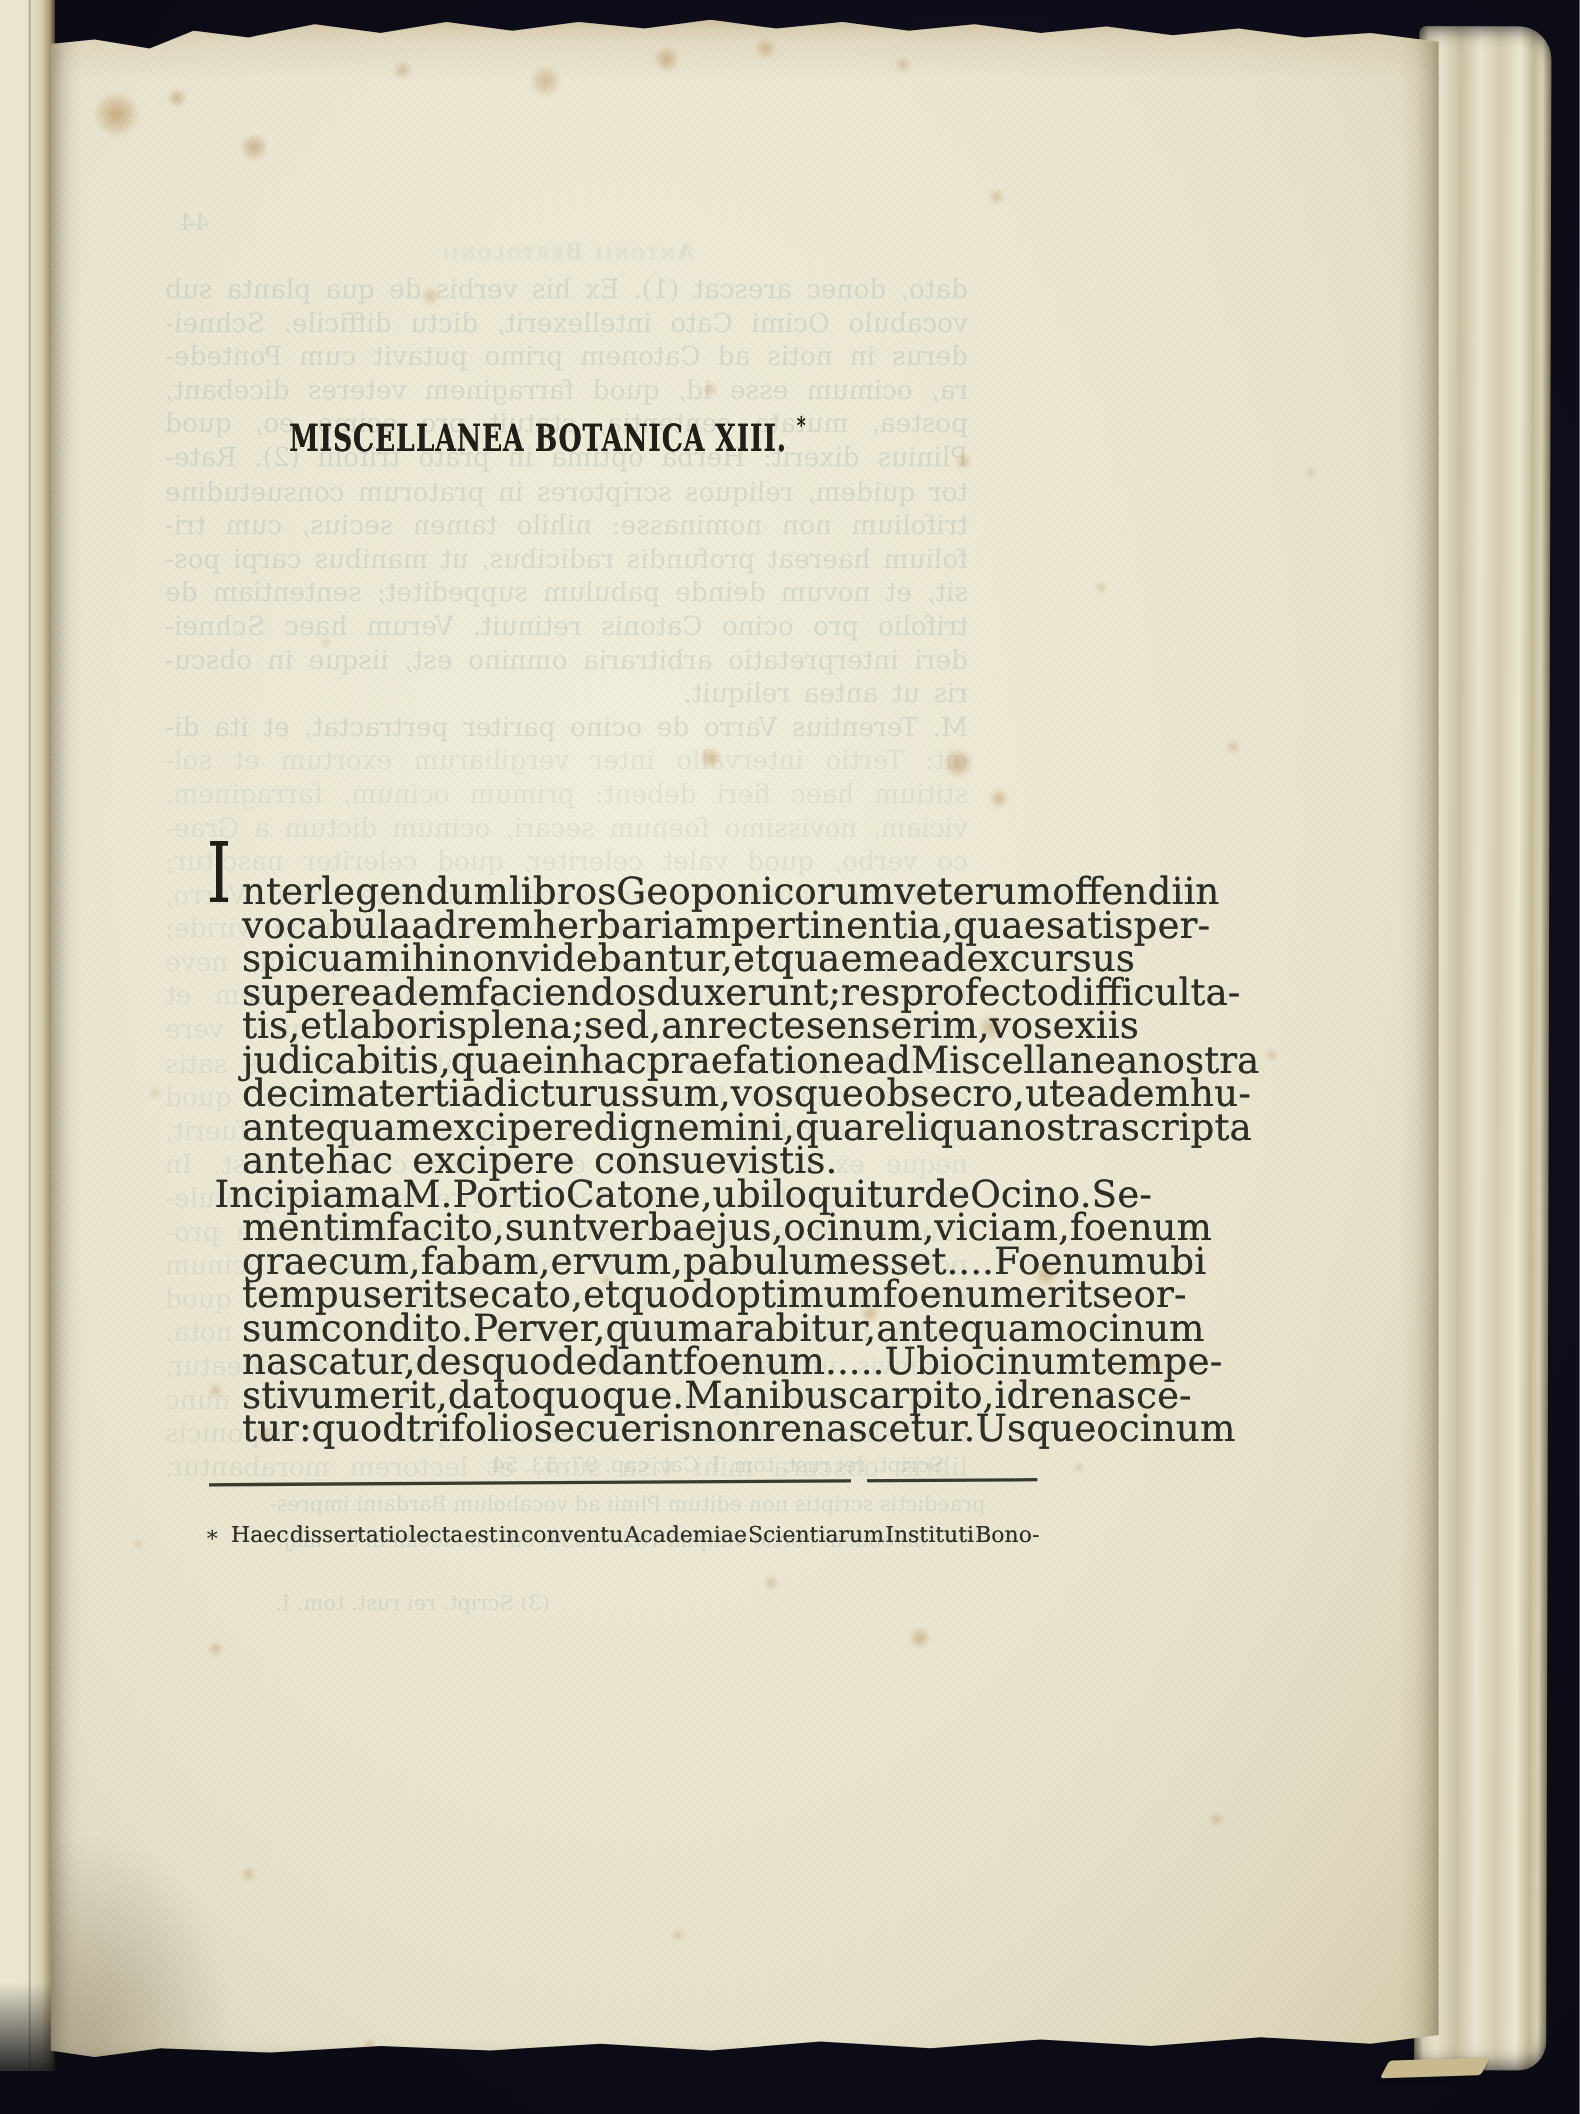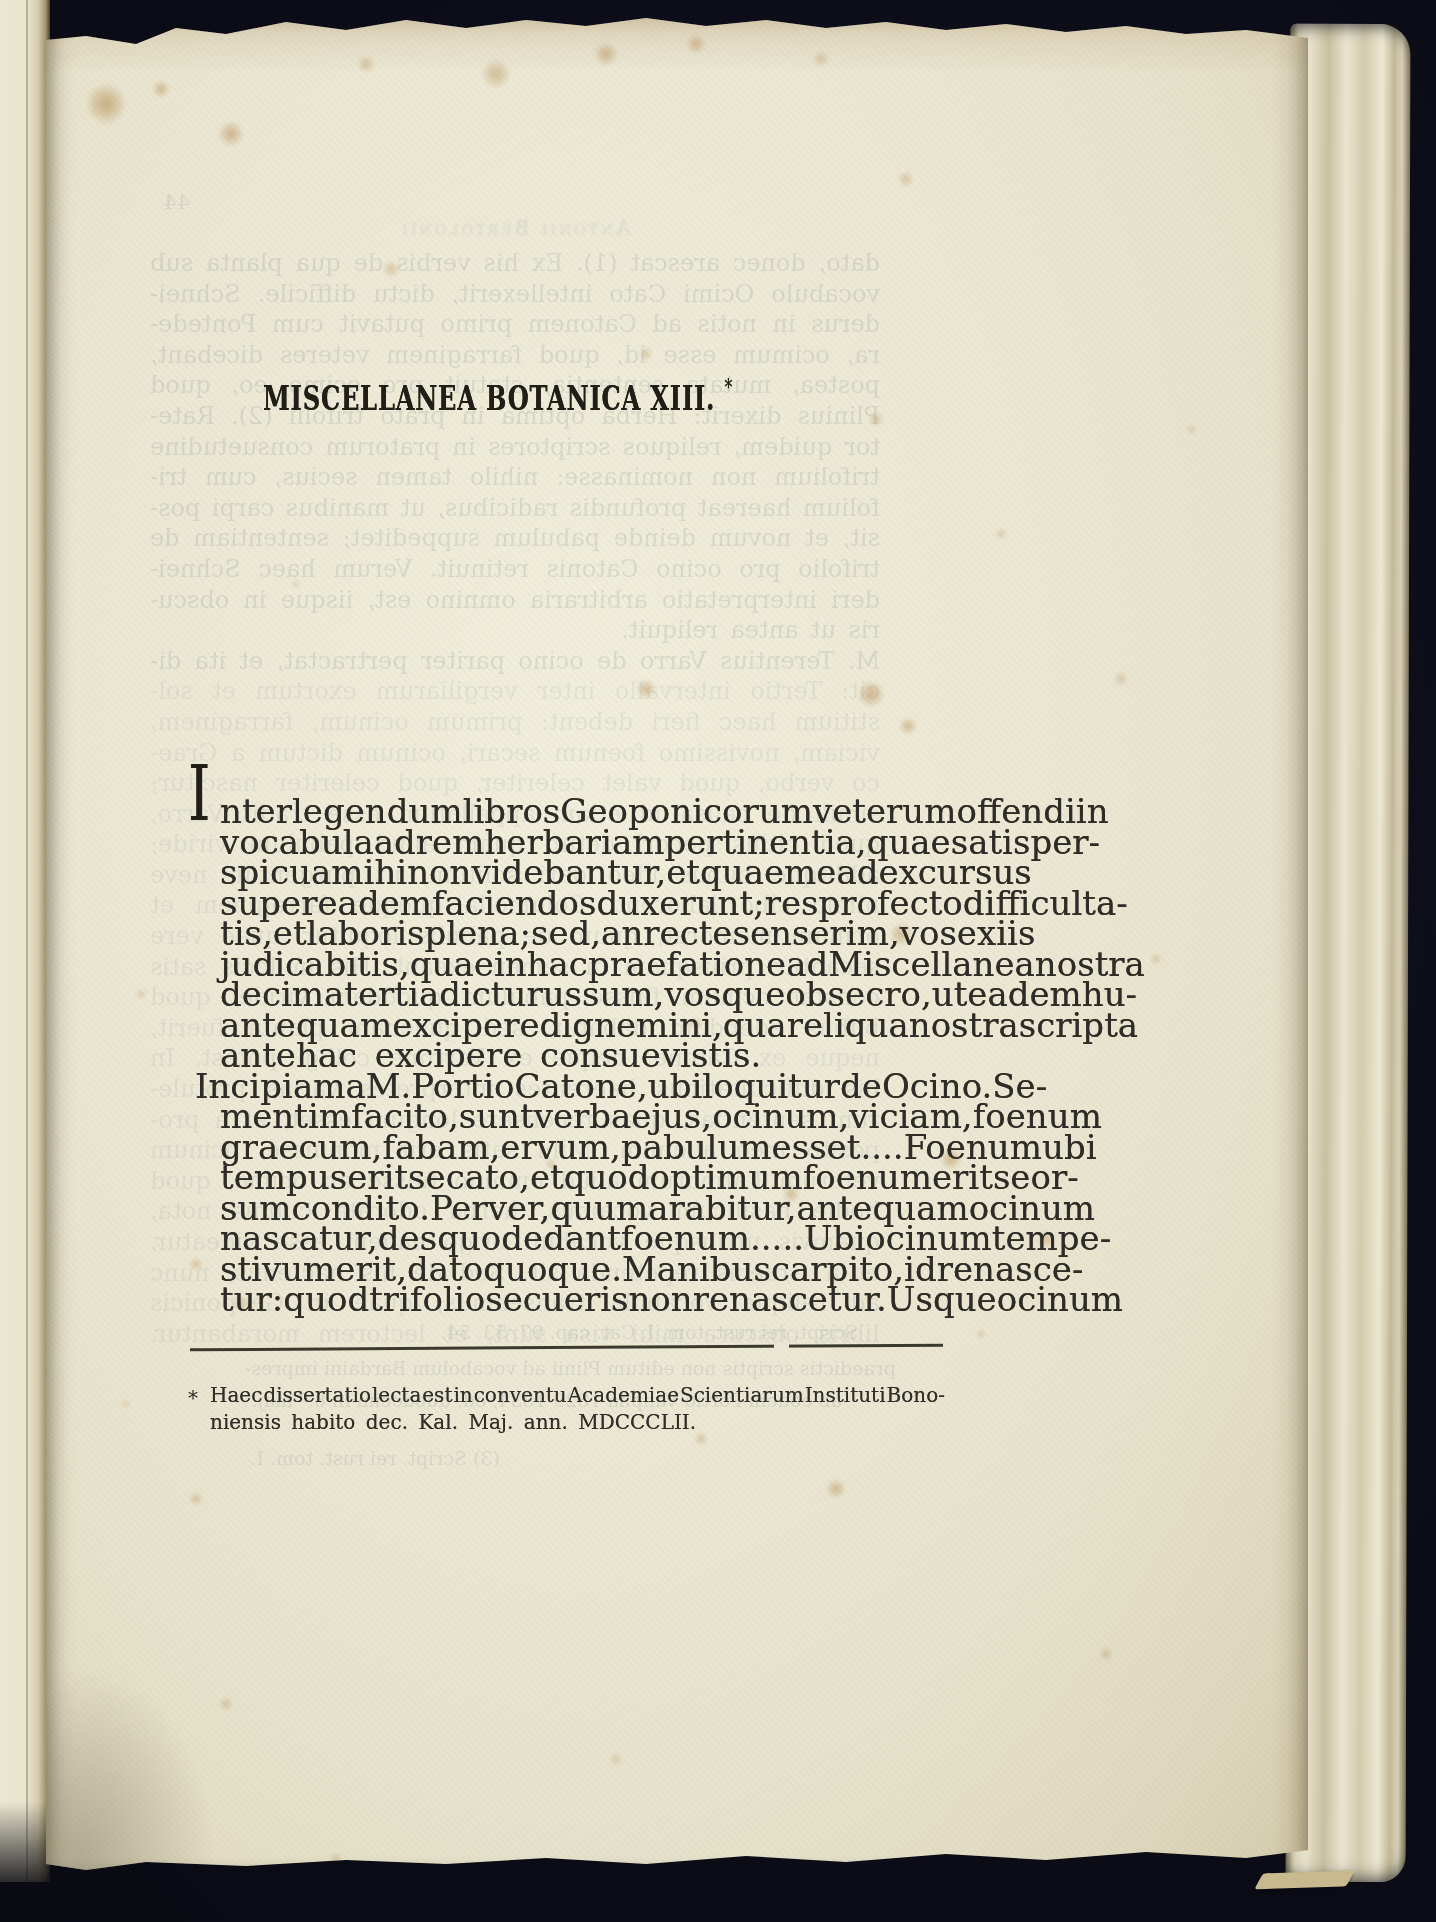--- a/index.html
+++ b/index.html
@@ -265,16 +265,15 @@
         <div class="line j"><span>tempus</span><span>erit</span><span>secato,</span><span>et</span><span>quod</span><span>optimum</span><span>foenum</span><span>erit</span><span>seor-</span></div>
         <div class="line j"><span>sum</span><span>condito.</span><span>Per</span><span>ver,</span><span>quum</span><span>arabitur,</span><span>antequam</span><span>ocinum</span></div>
         <div class="line j"><span>nascatur,</span><span>des</span><span>quod</span><span>edant</span><span>foenum.....</span><span>Ubi</span><span>ocinum</span><span>tempe-</span></div>
         <div class="line j"><span>stivum</span><span>erit,</span><span>dato</span><span>quoque.</span><span>Manibus</span><span>carpito,</span><span>id</span><span>renasce-</span></div>
         <div class="line j"><span>tur:</span><span>quod</span><span>trifolio</span><span>secueris</span><span>non</span><span>renascetur.</span><span>Usque</span><span>ocinum</span></div>
       </div>
     <div class="footnote-rule"></div>
     <div class="footnote-marker">*</div>
     <div class="footnote-text" id="footnote-text">
         <div class="line j"><span>Haec</span><span>dissertatio</span><span>lecta</span><span>est</span><span>in</span><span>conventu</span><span>Academiae</span><span>Scientiarum</span><span>Instituti</span><span>Bono-</span></div>
-        <div class="line"><span>niensis</span><span>habito</span><span>dec.</span><span>Kal.</span><span>Maj.</span><span>ann.</span><span>MDCCCLII.</span></div>
       </div>
   </div>
 </div>
 
 </body></html>

